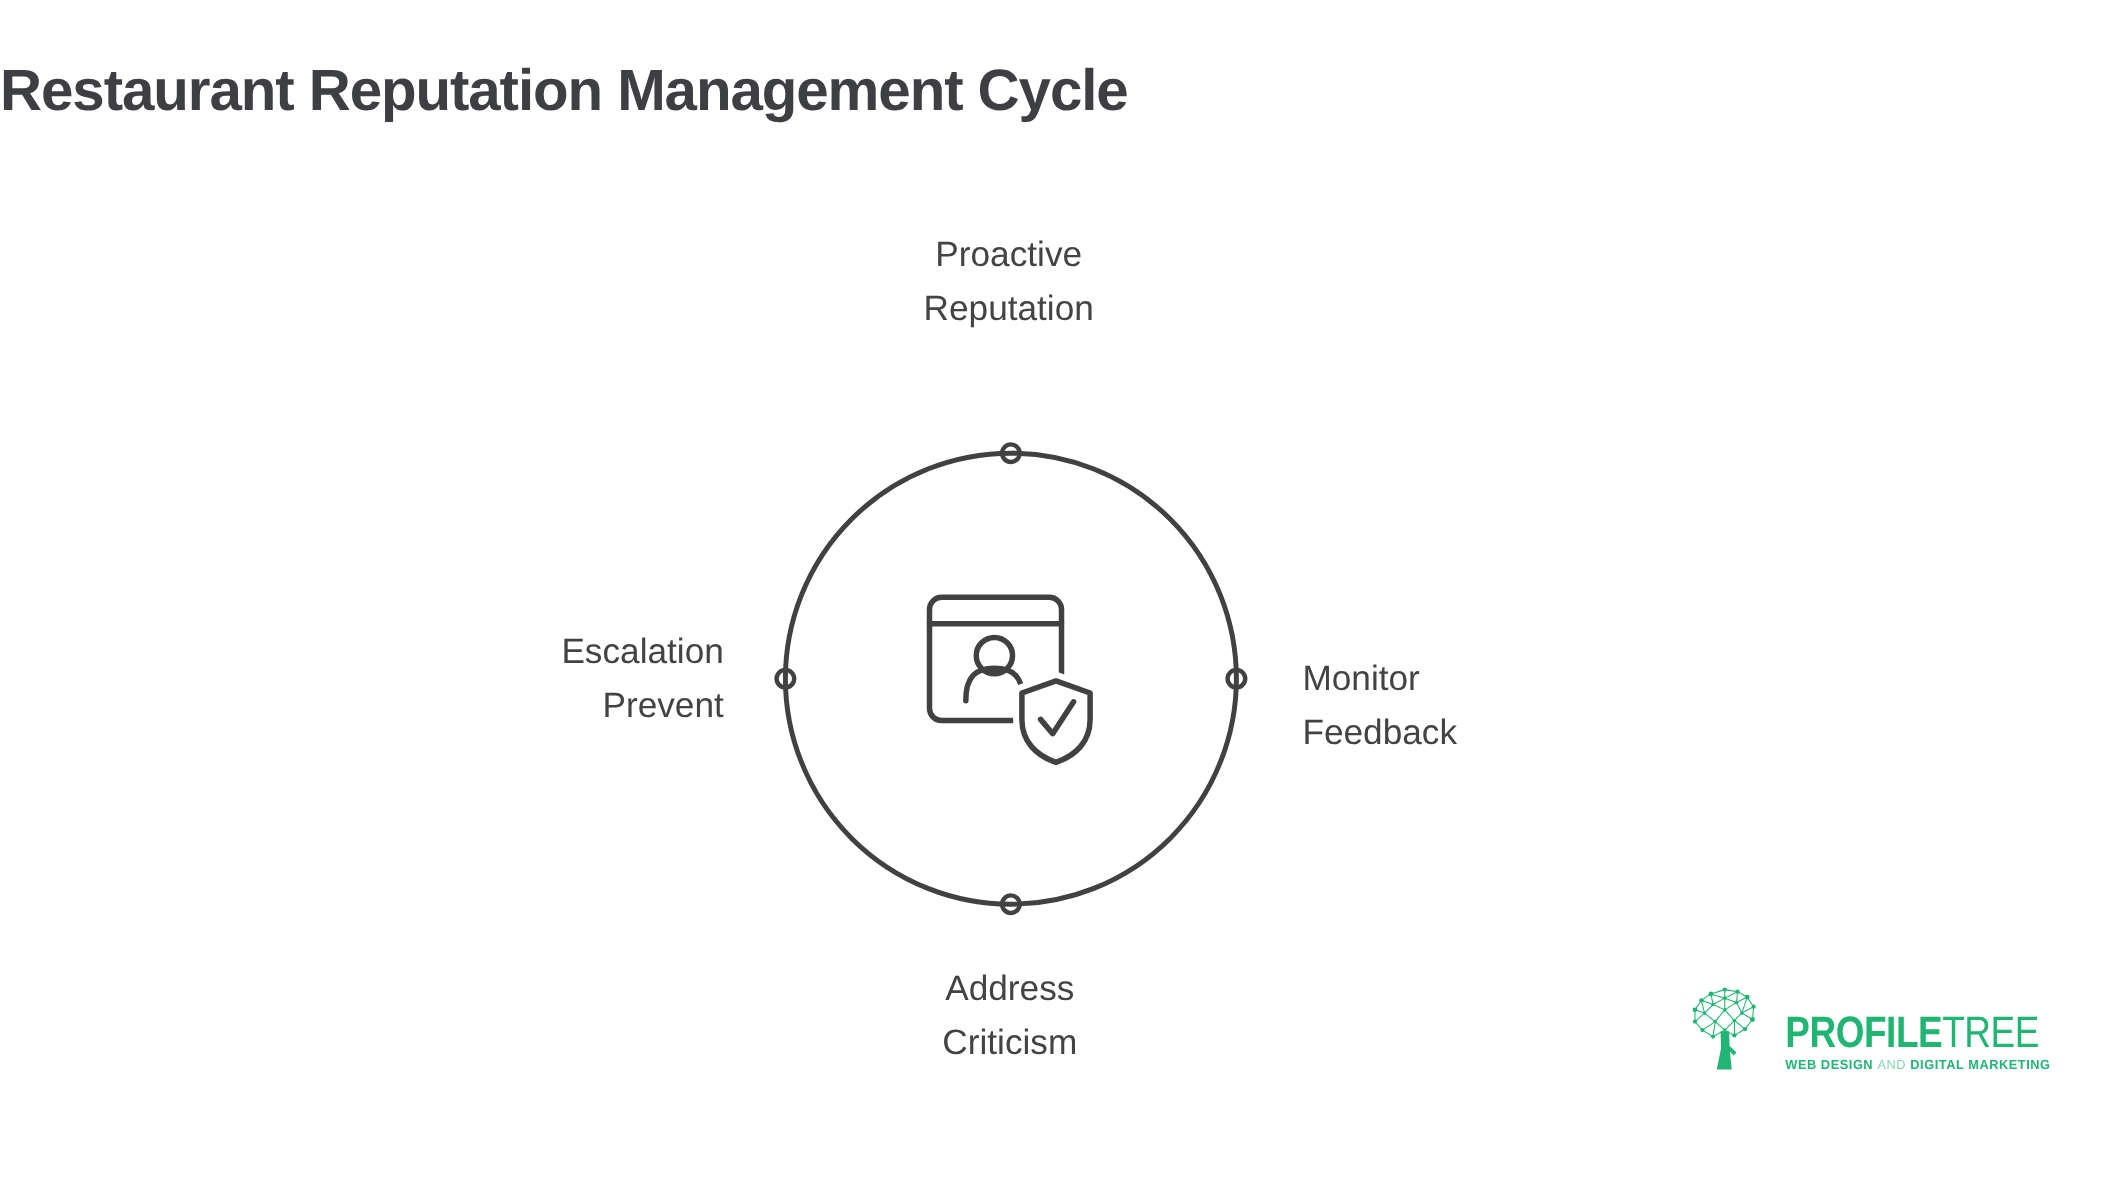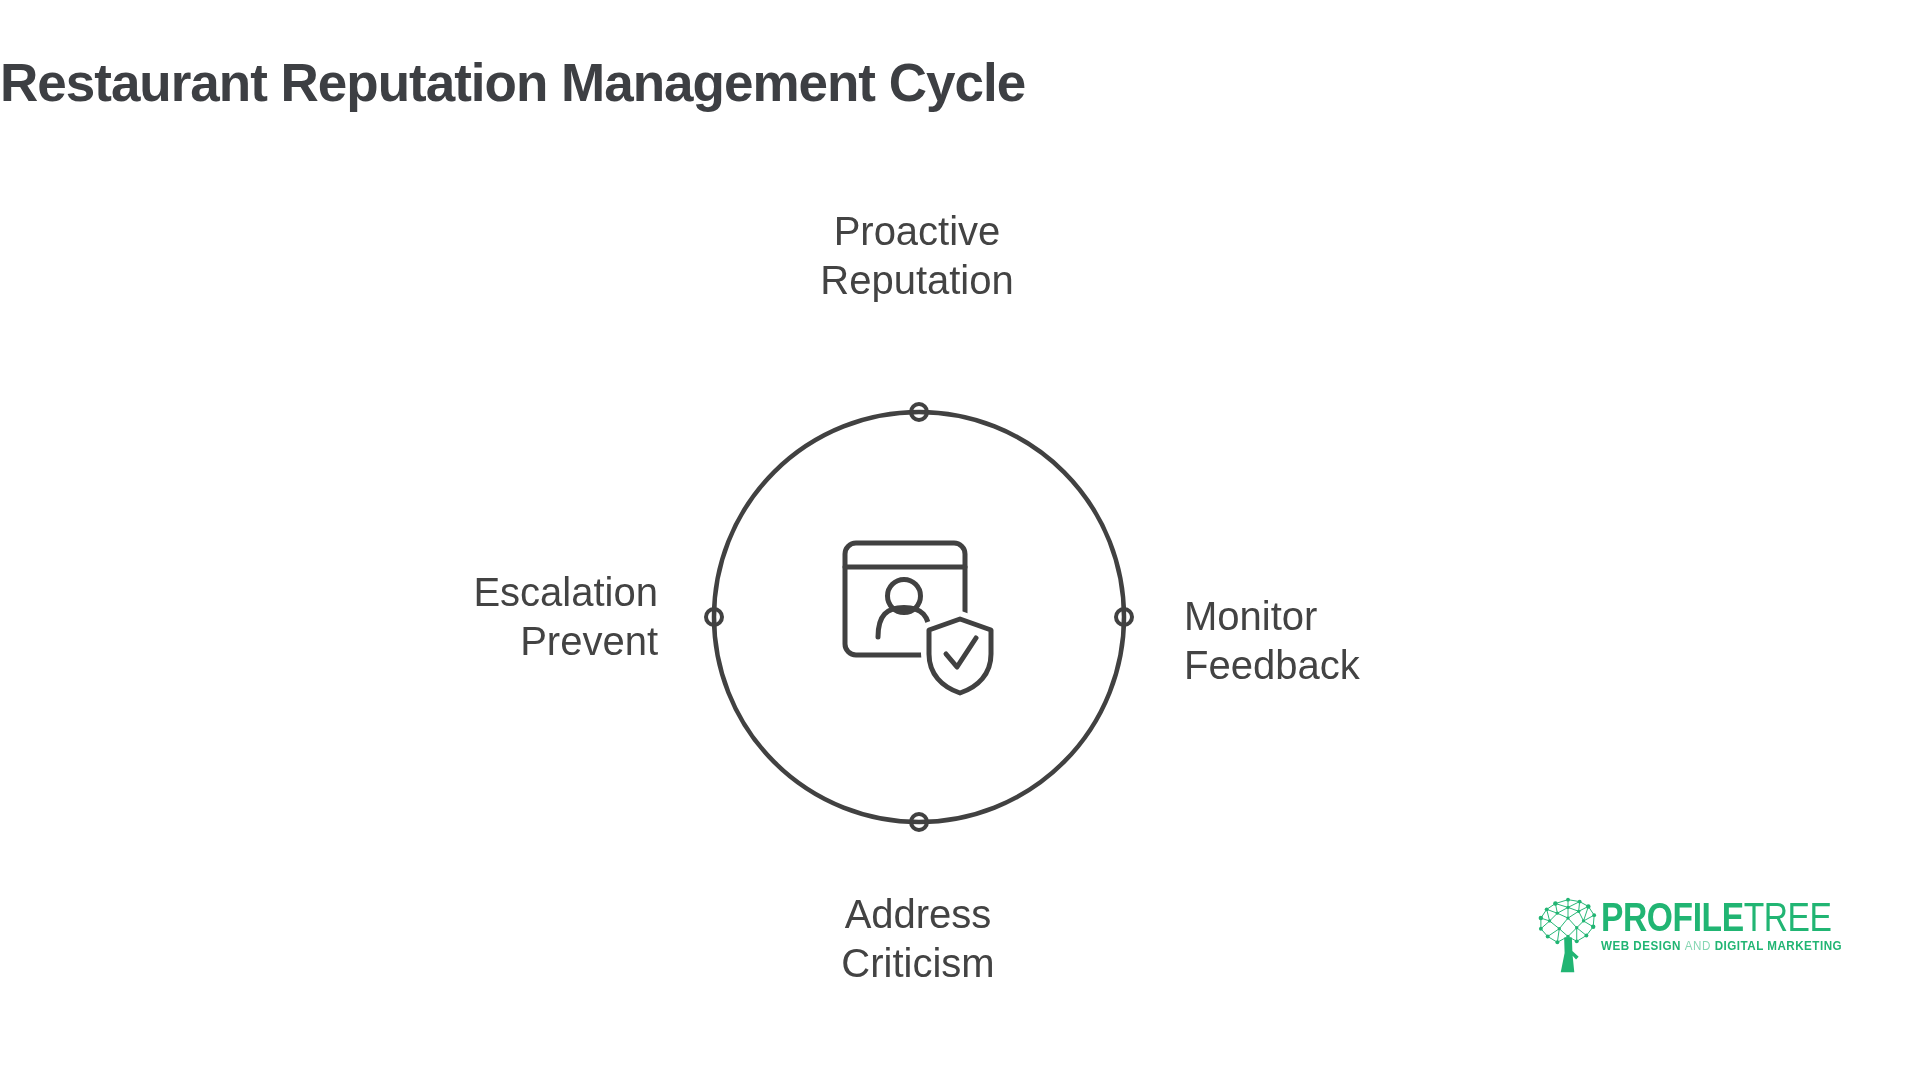--- a/index.html
+++ b/index.html
@@ -13,37 +13,37 @@
   html,body{width:1920px;height:1080px;background:var(--bg);overflow:hidden;}
   body{position:relative;font-family:"Liberation Sans","DejaVu Sans",sans-serif;}
 
   .page-title{
     position:absolute;left:0;top:52px;width:1880px;
     text-align:left;font-size:53px;font-weight:700;letter-spacing:-1px;
     color:var(--title);
   }
 
   .cycle-label{
-    position:absolute;font-size:40px;line-height:49px;color:var(--label);
+    position:absolute;font-size:32px;line-height:49px;color:var(--label);
   }
   .cycle-label span{display:block;}
   .cycle-label.top{left:717px;top:207px;width:400px;text-align:center;}
   .cycle-label.right{left:1184px;top:568px;width:400px;text-align:left;margin-top:24px;}
-  .cycle-label.bottom{left:718px;top:874px;width:400px;text-align:center;margin-top:16px;}
+  .cycle-label.bottom{left:718px;top:874px;width:400px;text-align:center;}
   .cycle-label.left{left:258px;top:568px;width:400px;text-align:right;}
 
   .cycle-svg{position:absolute;left:694px;top:392px;width:450px;height:450px;}
   .s-ink{stroke:var(--ink);}
   .f-none{fill:none;}
   .f-white{fill:#ffffff;}
   .s-white{stroke:#ffffff;}
 
   .logo{
     position:absolute;left:1537px;top:896px;
-    display:flex;align-items:flex-start;gap:2px;
+    display:flex;align-items:flex-end;gap:24px;
   }
   .logo-tree{width:62px;height:79px;flex:0 0 auto;}
   .logo-text{display:flex;flex-direction:column;}
   .brand{
     font-size:40px;font-weight:700;line-height:42px;letter-spacing:-0.5px;
     color:var(--green);white-space:nowrap;
     transform:scaleX(0.84);transform-origin:left top;
   }
   .brand .thin{font-weight:400;}
   .tagline{

